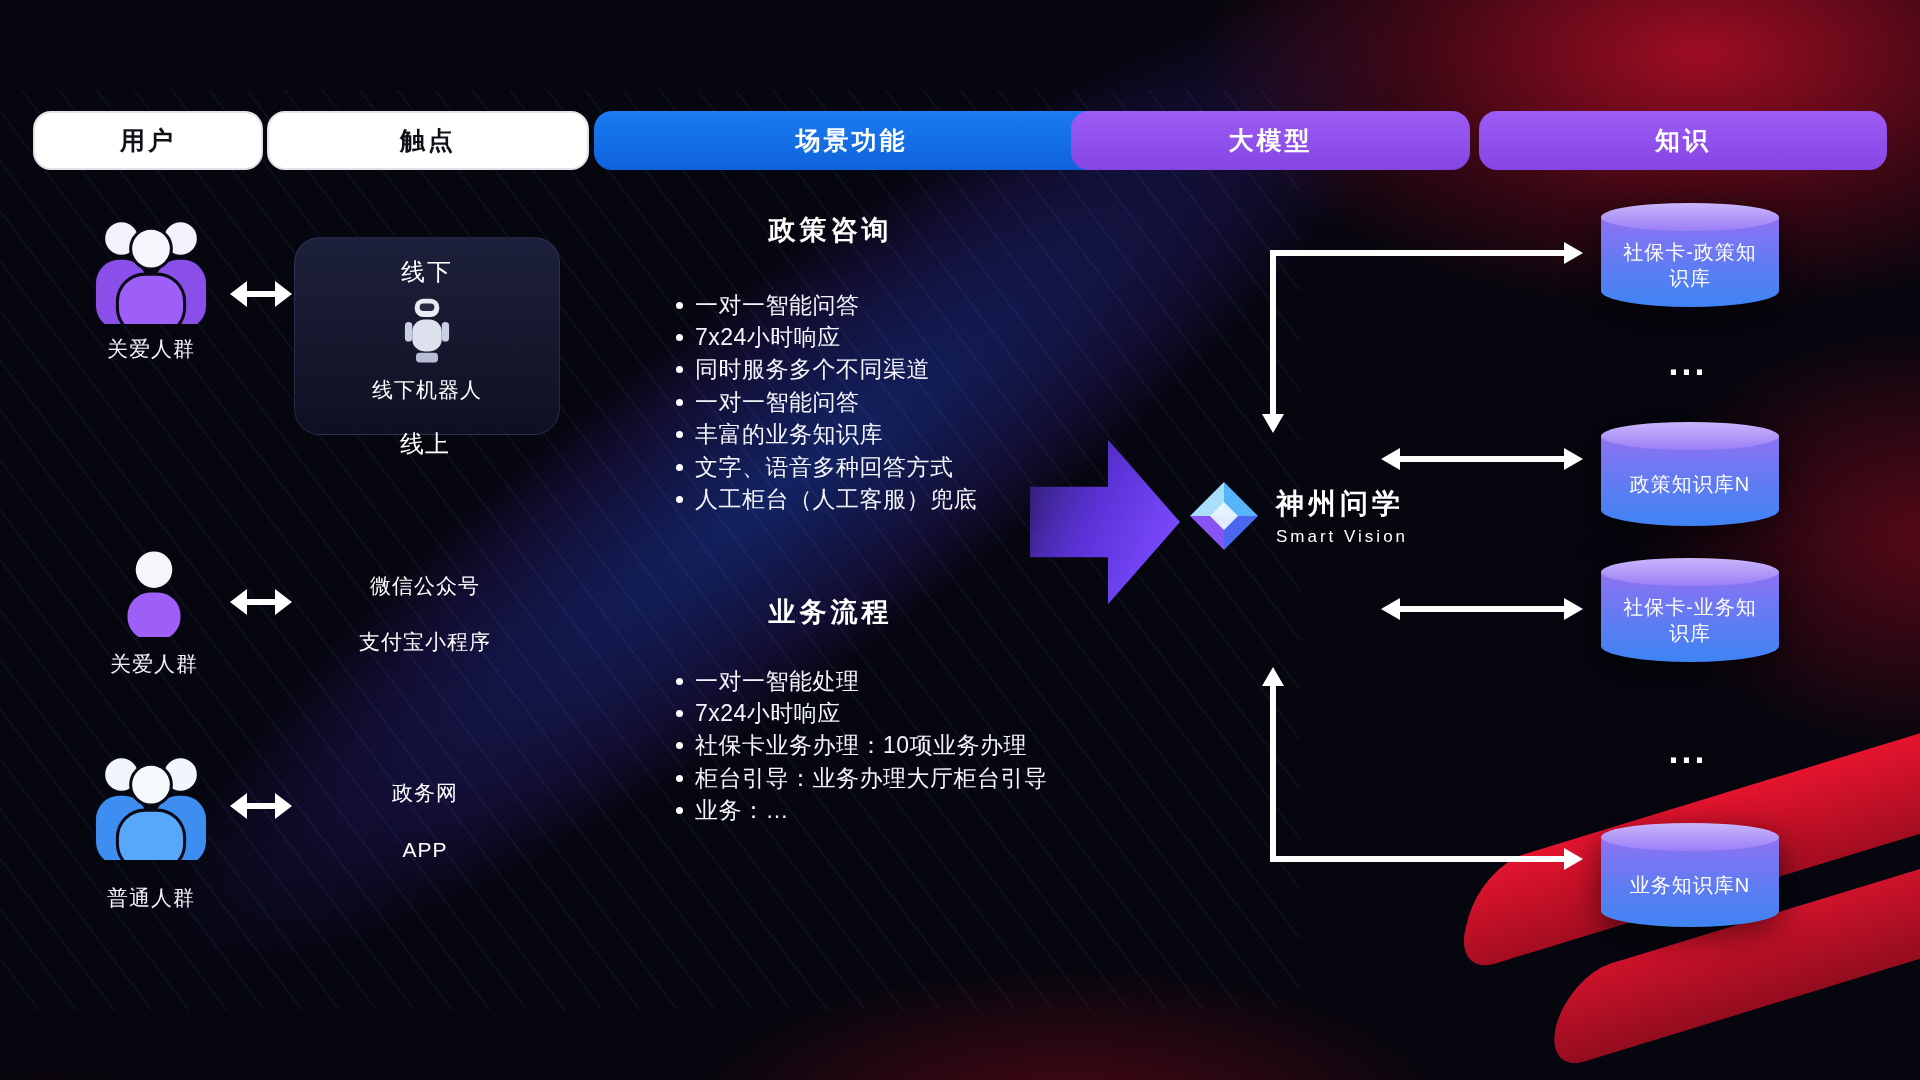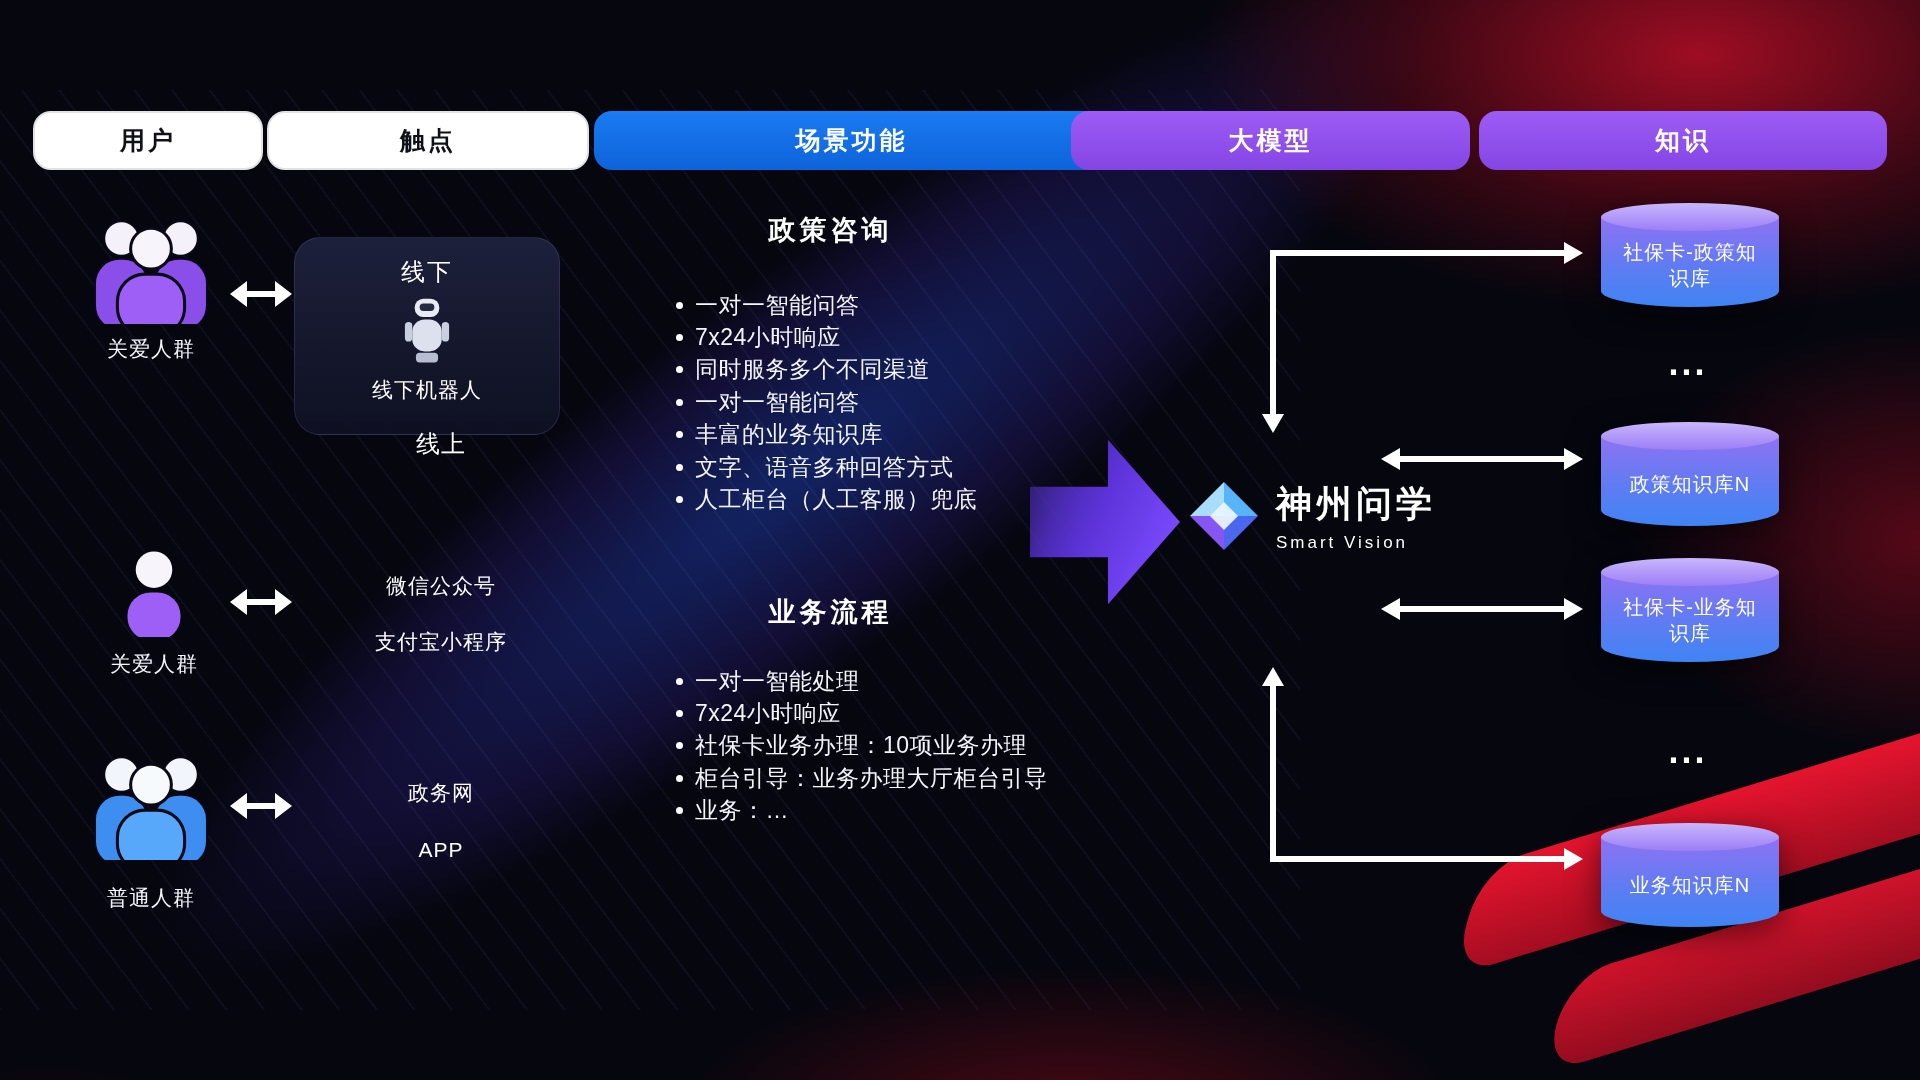--- a/index.html
+++ b/index.html
@@ -50,39 +50,39 @@
   .darrow .ah.right { right:0; border-top:13px solid transparent; border-bottom:13px solid transparent; border-left:17px solid #fff; }
 
   
   .tp-card { position:absolute; left:294px; top:189px; width:266px; height:198px; z-index:4;
     background:linear-gradient(180deg, rgba(31,34,62,0.94), rgba(15,17,36,0.94));
     border:1px solid rgba(130,140,210,0.18); border-radius:26px;
     display:flex; flex-direction:column; align-items:center; padding-top:18px;margin-top:48px; }
   .tp-card .tp-title { font-size:24px; letter-spacing:2px; }
   .tp-card svg { margin-top:8px; }
   .tp-card .tp-caption { margin-top:6px; font-size:21px; letter-spacing:1px; }
-  .tp-text { position:absolute; left:308px; width:266px; text-align:center; z-index:4; letter-spacing:1px; }
+  .tp-text { position:absolute; left:292px; width:266px; text-align:center; z-index:4; letter-spacing:1px; }
 
   
   .scn-title { position:absolute; left:594px; width:473px; text-align:center; z-index:4;
     font-size:27px; font-weight:600; letter-spacing:4px; color:#ffffff; }
   .scn-list { position:absolute; left:676px; z-index:4; list-style:none; }
   .scn-list li { height:32.4px; display:flex; align-items:center; gap:12px;
     font-size:23px; color:#f4f5fb; letter-spacing:0.5px; white-space:nowrap; }
   .scn-list .dot { width:7px; height:7px; border-radius:50%; background:#fff; flex:0 0 auto; }
 
   
   .big-arrow { position:absolute; left:1030px; top:424px; width:150px; height:196px; z-index:3;
     background:linear-gradient(115deg, rgba(64,42,158,0.25), #5c33d8 45%, #7c4bff 85%);
     clip-path:polygon(0 32%, 52% 32%, 52% 8%, 100% 50%, 52% 92%, 52% 68%, 0 68%);
     filter:drop-shadow(0 0 20px rgba(112,70,255,0.45)); }
 
   
   .logo { position:absolute; left:1186px; top:478px; z-index:5; display:flex; align-items:center; gap:14px; }
-  .logo .brand { font-size:36px; font-weight:bold; letter-spacing:4px; }
+  .logo .brand { font-size:28px; font-weight:bold; letter-spacing:4px; }
   .logo .subtitle { font-size:17px; letter-spacing:3px; margin-top:4px; }
 
   
   .db { position:absolute; width:178px; height:104px; z-index:4;
     filter:drop-shadow(0 8px 16px rgba(0,0,0,0.55)); }
   .db .db-top { position:absolute; left:0; right:0; top:0; height:28px; border-radius:50%;
     background:linear-gradient(180deg,#c9b6fc,#9b7ef6); z-index:2; }
   .db .db-body { position:absolute; left:0; right:0; top:14px; bottom:0;
     background:linear-gradient(180deg,#8f72f3 0%, #5f7cf2 55%, #3f84f4 100%);
     border-radius:0 0 50% 50% / 0 0 16px 16px; z-index:1; }

